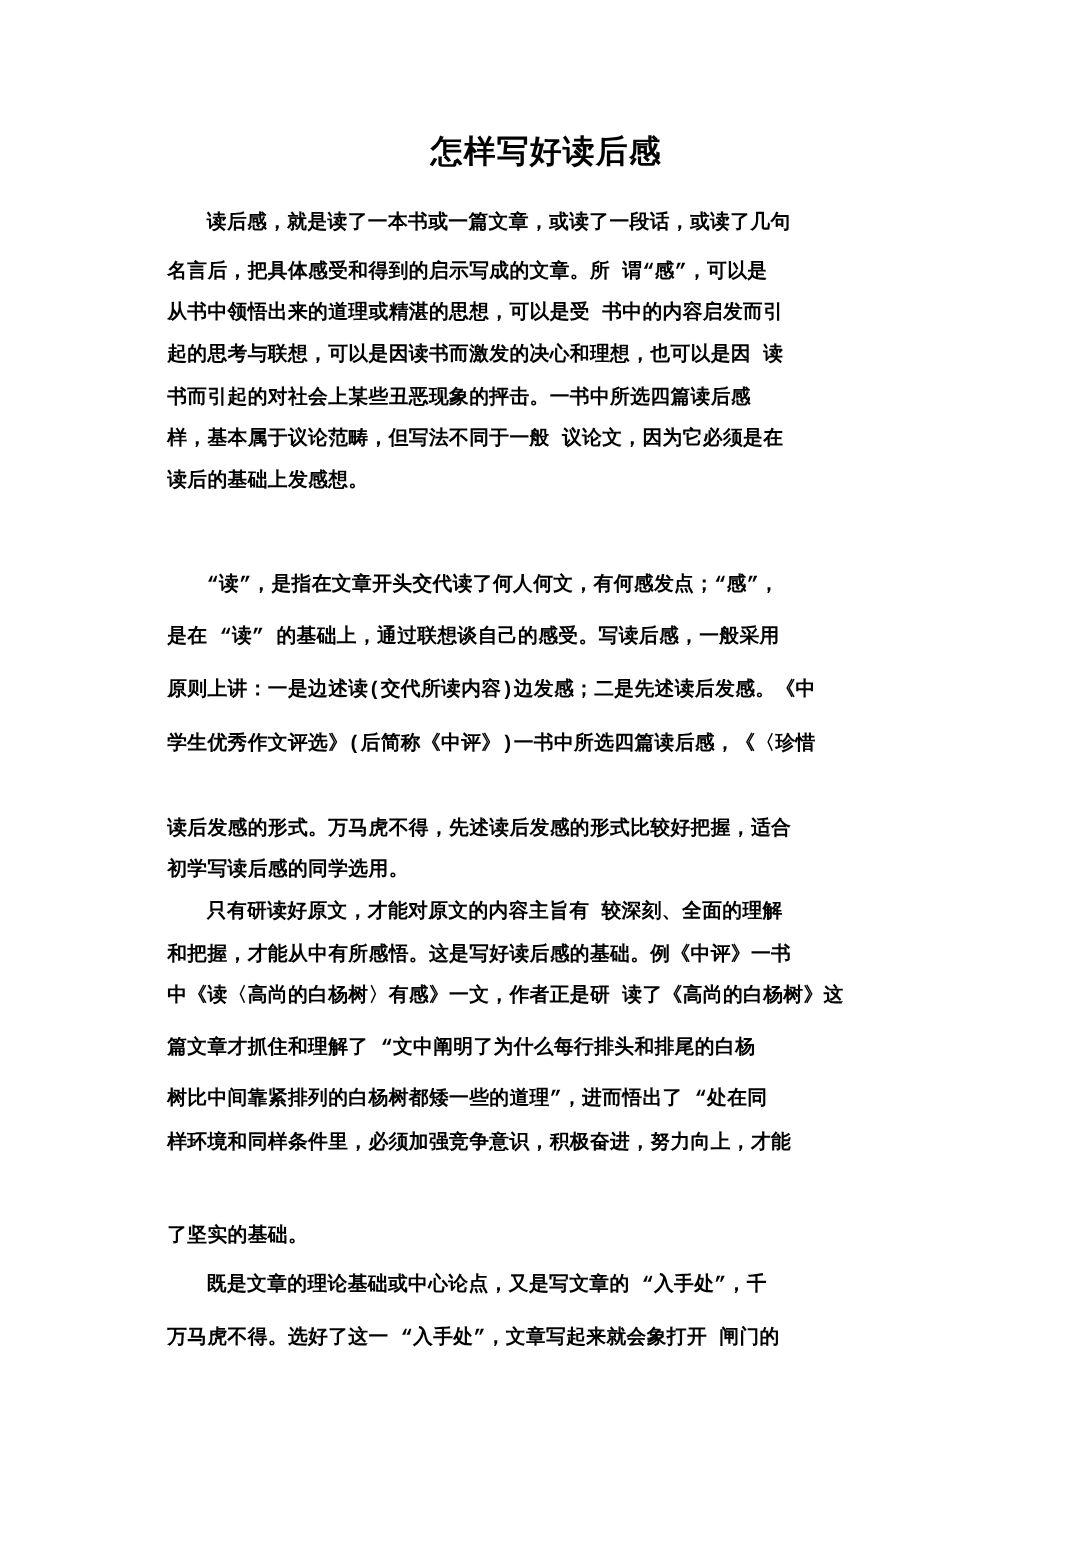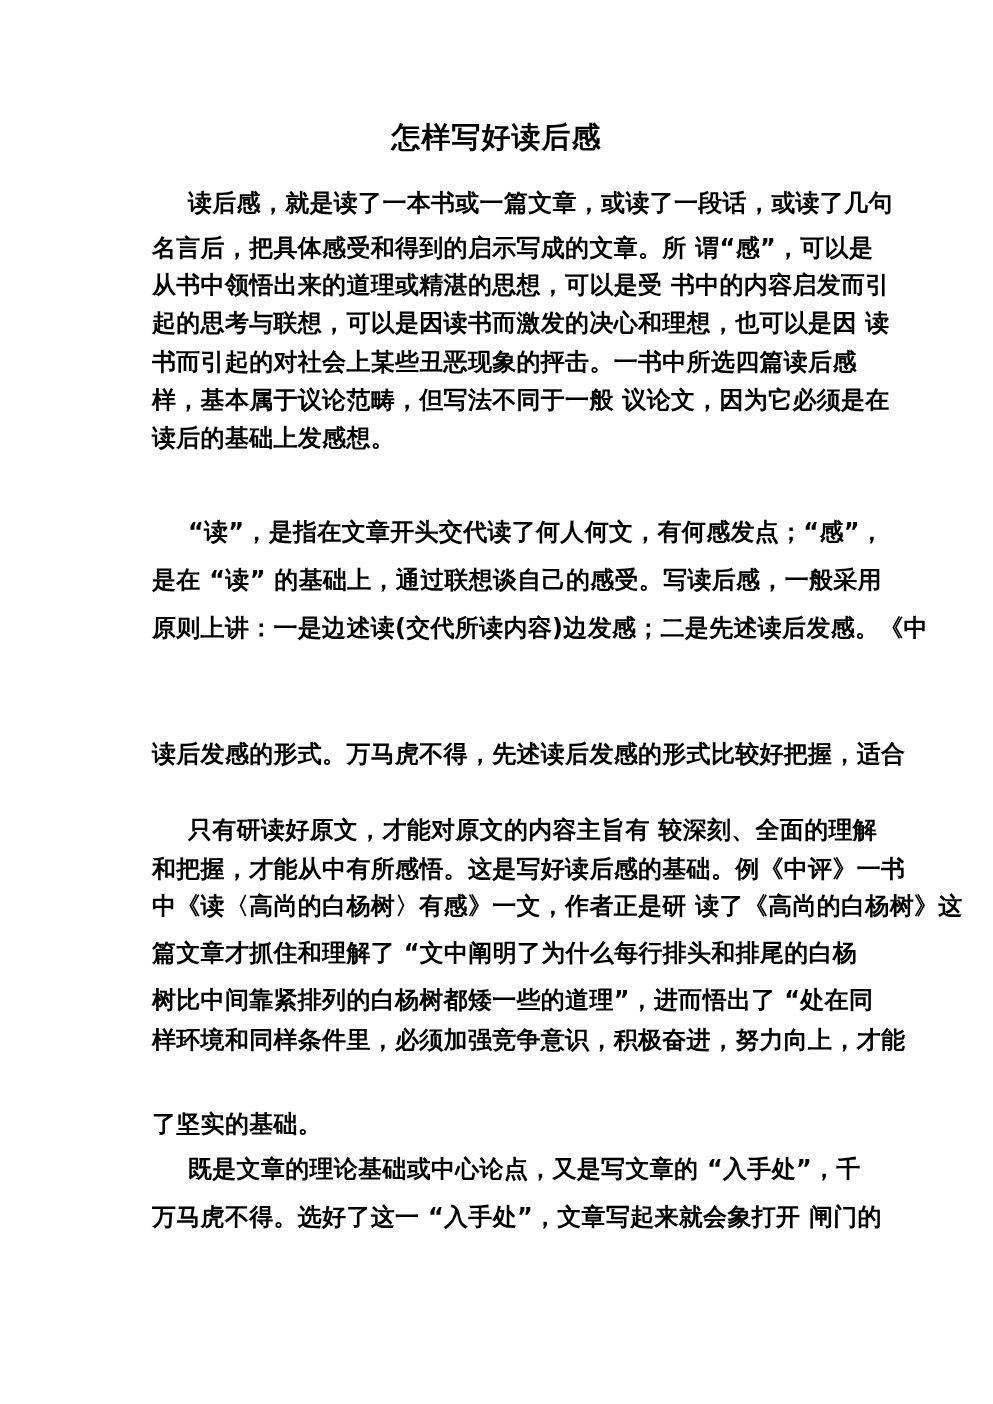--- a/index.html
+++ b/index.html
@@ -8,43 +8,45 @@
       font-family: "DejaVu Sans", "Liberation Sans", sans-serif;
       color: #000000;
     }
     .page { position: absolute; left: 0; top: 0; width: 976px; height: 1404px; background: #fff; }
     .title {
       position: absolute; left: 0; width: 993px; top: 118px;
       text-align: center; font-size: 29px; font-weight: bold; letter-spacing: 1px;
     }
     .line {
       position: absolute; left: 152px; width: 690px;
-      font-size: 24px; font-weight: bold; white-space: nowrap;
-      line-height: 30px; letter-spacing: 0.3px;
+      font-size: 18px; font-weight: bold; white-space: nowrap;
+      line-height: 30px; letter-spacing: 0.3px; font-family: Liberation Mono, monospace;
     }
     .line.indent { left: 188px; width: 654px; }
   </style>
 </head>
 <body>
 
 <div class="page">
   <div class="title">怎样写好读后感</div>
 
   <div class="line indent" style="top:188px">读后感，就是读了一本书或一篇文章，或读了一段话，或读了几句</div>
   <div class="line" style="top:233px">名言后，把具体感受和得到的启示写成的文章。所 谓“感”，可以是</div>
   <div class="line" style="top:270px">从书中领悟出来的道理或精湛的思想，可以是受 书中的内容启发而引</div>
   <div class="line" style="top:308px">起的思考与联想，可以是因读书而激发的决心和理想，也可以是因 读</div>
   <div class="line" style="top:347px">书而引起的对社会上某些丑恶现象的抨击。一书中所选四篇读后感</div>
   <div class="line" style="top:385px">样，基本属于议论范畴，但写法不同于一般 议论文，因为它必须是在</div>
   <div class="line" style="top:423px">读后的基础上发感想。</div>
 
   <div class="line indent" style="top:517px">“读”，是指在文章开头交代读了何人何文，有何感发点；“感”，</div>
   <div class="line" style="top:565px">是在 “读” 的基础上，通过联想谈自己的感受。写读后感，一般采用</div>
   <div class="line" style="top:613px">原则上讲：一是边述读(交代所读内容)边发感；二是先述读后发感。《中</div>
+  <div class="line" style="top:662px">学生优秀作文评选》(后简称《中评》)一书中所选四篇读后感，《〈珍惜</div>
   <div class="line" style="top:739px">读后发感的形式。万马虎不得，先述读后发感的形式比较好把握，适合</div>
+  <div class="line" style="top:776px">初学写读后感的同学选用。</div>
 
   <div class="line indent" style="top:815px">只有研读好原文，才能对原文的内容主旨有 较深刻、全面的理解</div>
   <div class="line" style="top:854px">和把握，才能从中有所感悟。这是写好读后感的基础。例《中评》一书</div>
   <div class="line" style="top:891px">中《读〈高尚的白杨树〉有感》一文，作者正是研 读了《高尚的白杨树》这</div>
   <div class="line" style="top:938px">篇文章才抓住和理解了 “文中阐明了为什么每行排头和排尾的白杨</div>
   <div class="line" style="top:985px">树比中间靠紧排列的白杨树都矮一些的道理”，进而悟出了 “处在同</div>
   <div class="line" style="top:1025px">样环境和同样条件里，必须加强竞争意识，积极奋进，努力向上，才能</div>
   <div class="line" style="top:1109px">了坚实的基础。</div>
 
   <div class="line indent" style="top:1154px">既是文章的理论基础或中心论点，又是写文章的 “入手处”，千</div>

